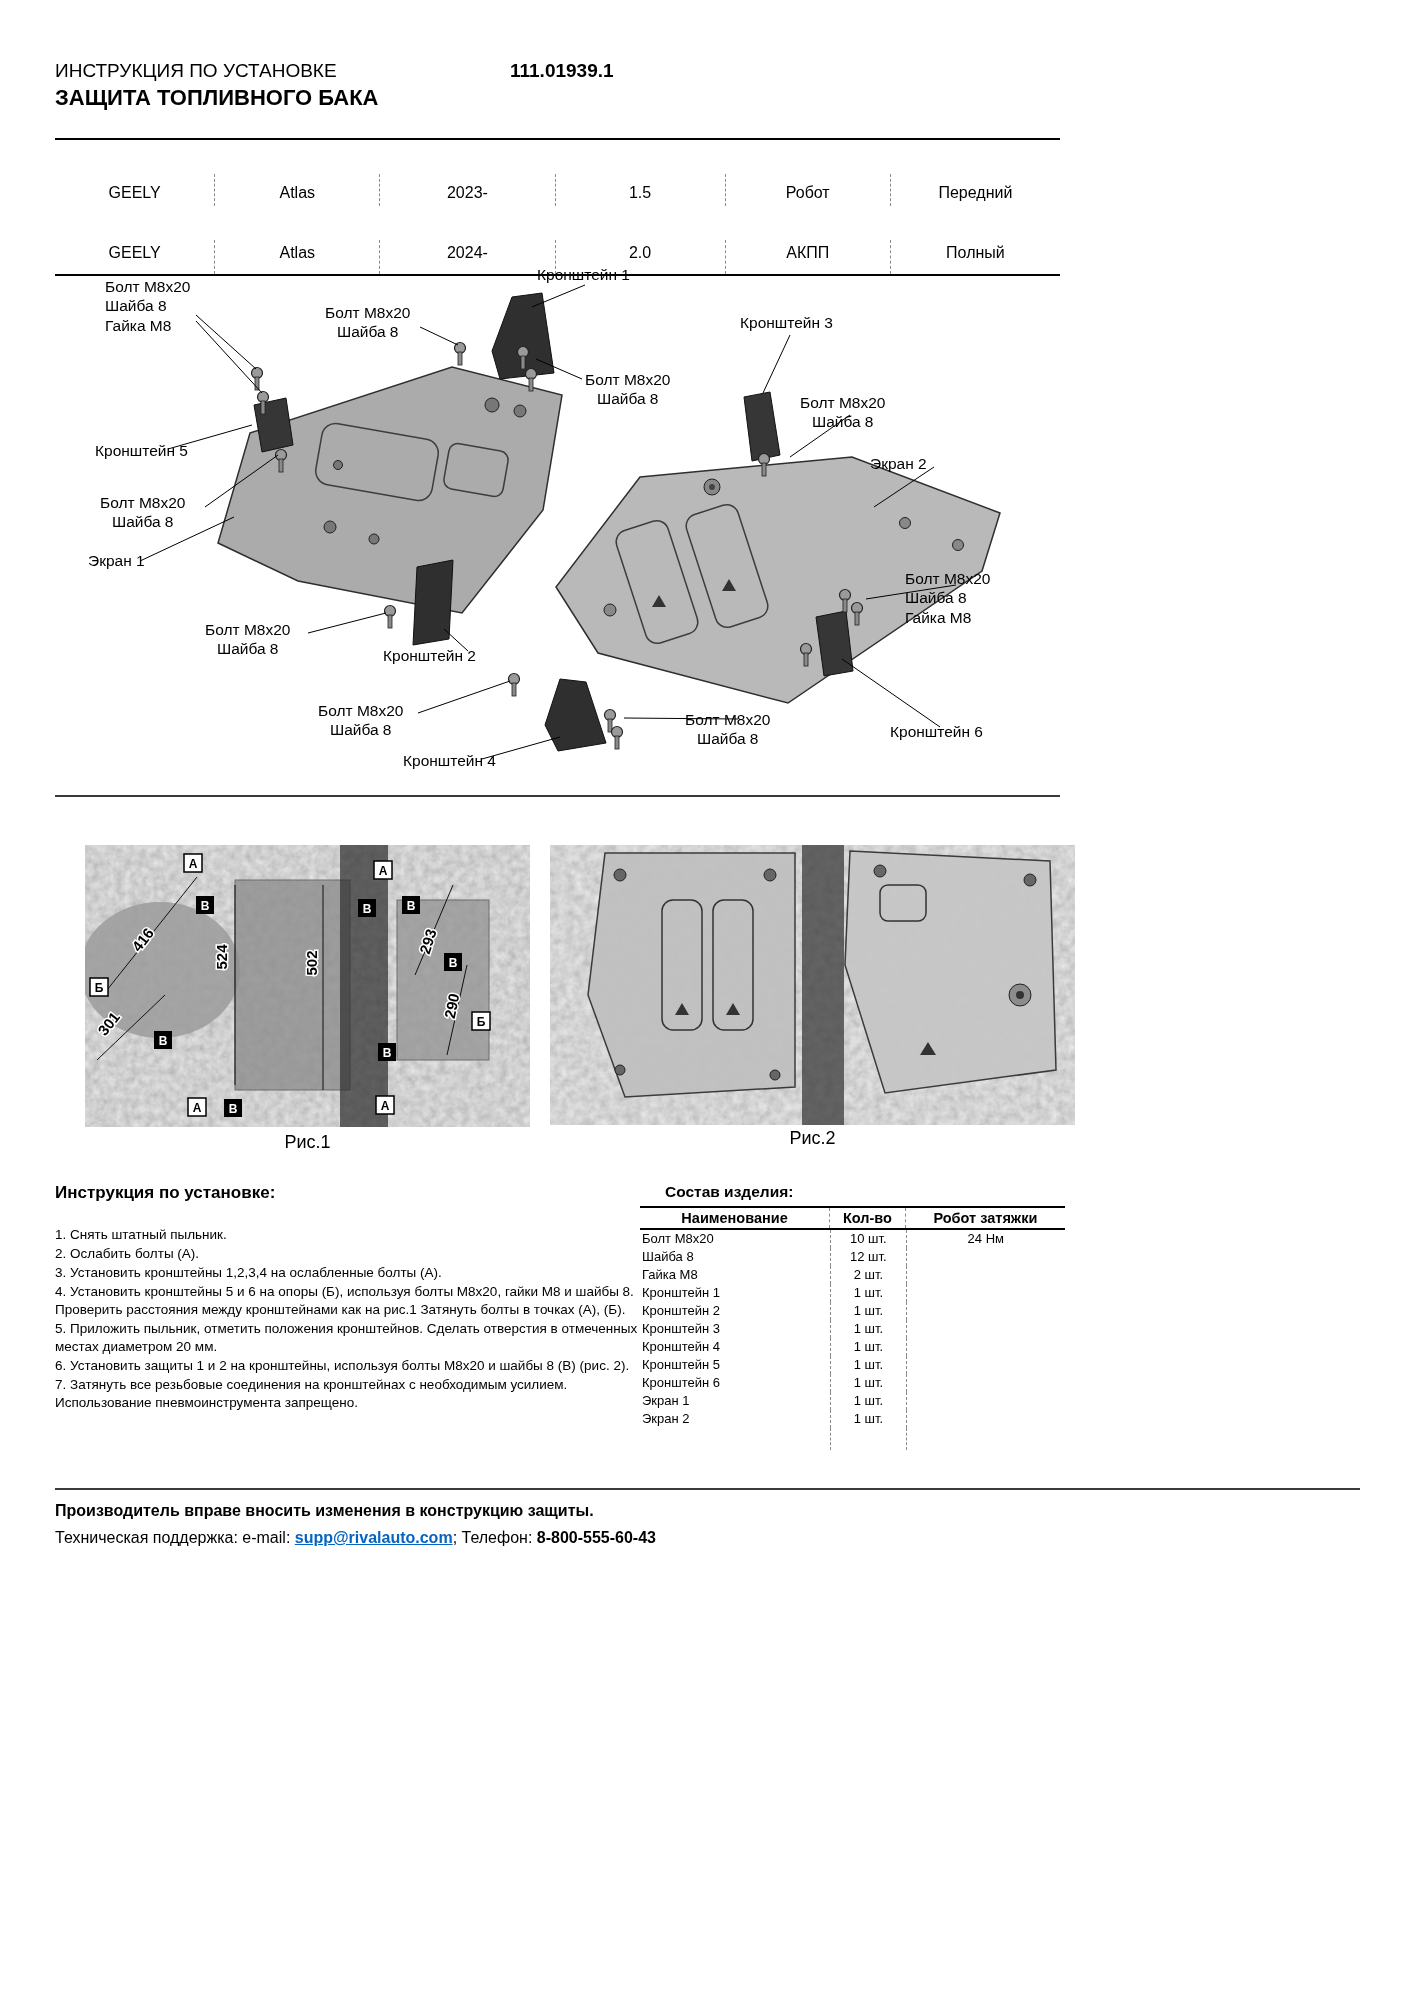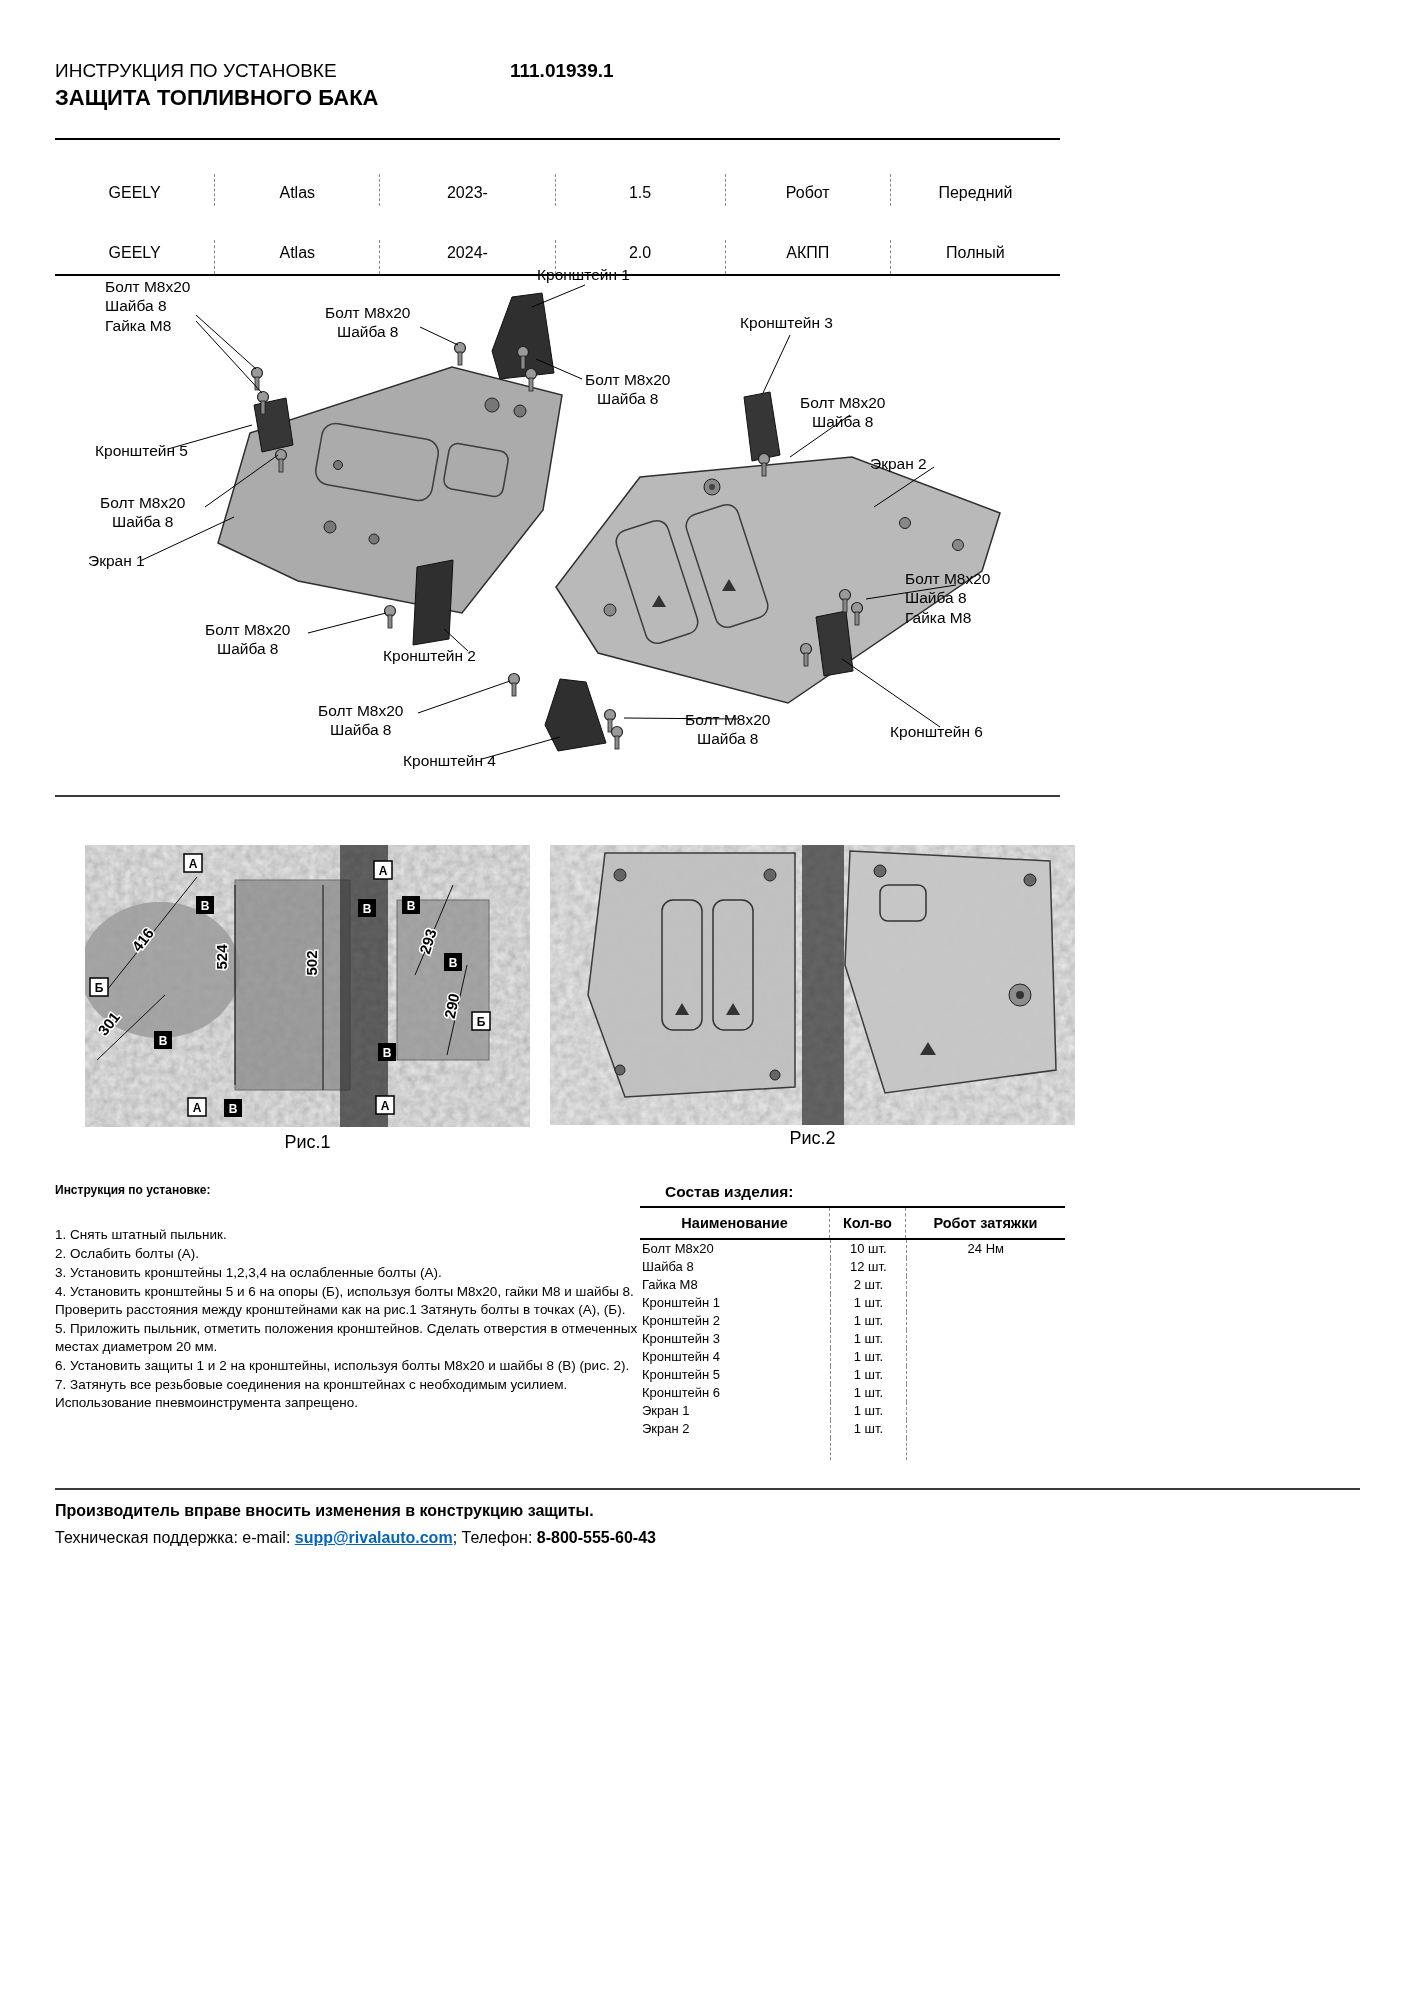--- a/index.html
+++ b/index.html
@@ -31,29 +31,29 @@
   .dlabel.tl { text-align:left; }
 
   
   .fig1 { left:85px; top:845px; width:445px; height:282px; }
   .fig2 { left:550px; top:845px; width:525px; height:280px; }
   .fig-cap { font-size:18px; text-align:center; }
   .cap1 { left:85px; top:1132px; width:445px; }
   .cap2 { left:550px; top:1128px; width:525px; }
 
   
-  .instr-title { left:55px; top:1183px; font-size:12px; font-weight:bold; }
+  .instr-title { left:55px; top:1183px; font-size:17px; font-weight:bold; }
   .steps { left:55px; top:1210px; width:585px; font-size:13.5px; line-height:1.33;margin-top:16px; }
   .step { margin-bottom:1px; }
 
   
   .parts-title { left:665px; top:1183px; font-size:15.5px; font-weight:bold; }
   .parts { left:640px; top:1206px; width:425px; }
   .parts-hrow { display:flex; border-top:2px solid #000; border-bottom:2px solid #000; }
-  .parts-hcell { font-weight:bold; font-size:14.5px; display:flex; align-items:center; justify-content:center; height:30px; text-align:center; }
+  .parts-hcell { font-weight:bold; font-size:14.5px; display:flex; align-items:center; justify-content:center; height:20px; text-align:center; }
   .parts-row { display:flex; }
   .parts-cell { font-size:13px; line-height:18px; }
   .p0{width:190px}.p1{width:75px}.p2{width:160px}
   .parts-hcell:not(:last-child), .parts-cell:not(:last-child){ border-right:1px dashed #8a8a8a; }
   .parts-row:first-of-type .parts-cell { padding-top:5px; }
   .parts-cell.p1, .parts-cell.p2 { text-align:center; }
   .parts-cell.p0 { padding-left:2px; }
   .spacer-row .parts-cell { height:22px; }
 
   

